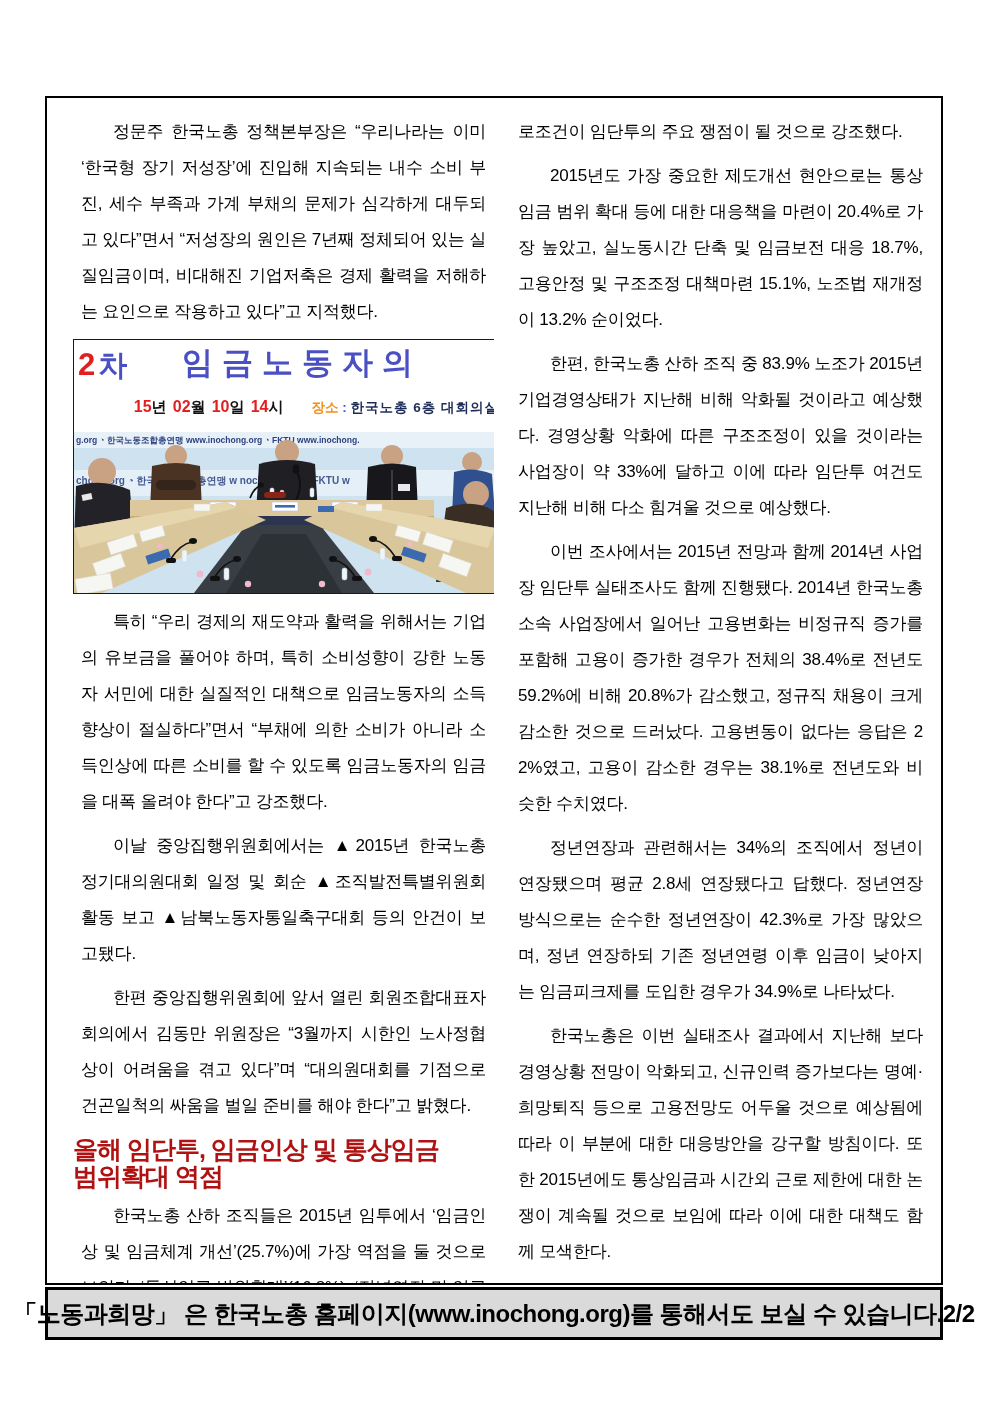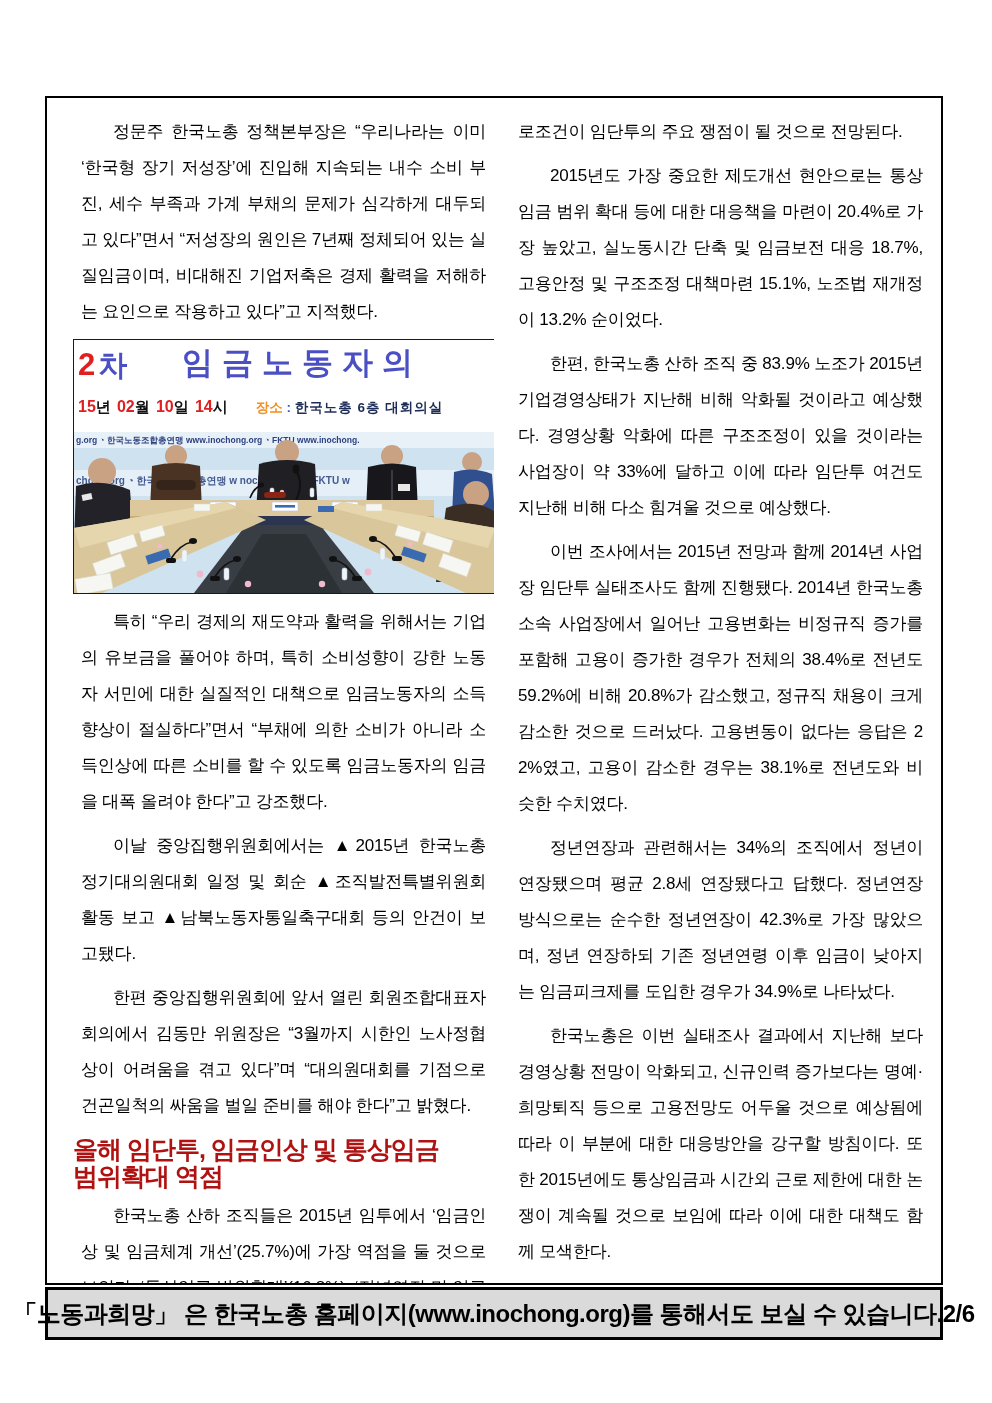--- a/index.html
+++ b/index.html
@@ -29,21 +29,21 @@
   
   .photo{margin:9px 0 10px 0;width:423px;border:1px solid #1a1a1a;box-sizing:border-box;background:#e5e5e5;}
   .photo-banner{position:relative;height:92px;background:#ffffff;overflow:hidden;}
   .session{position:absolute;left:4px;top:6px;font-weight:900;}
   .session .num{color:#e02020;font-size:31px;}
   .session .suffix{color:#4a4fc4;font-size:29px;margin-left:3px;}
   .banner-title{
     position:absolute;left:108px;top:2px;color:#4a4fc4;font-size:31px;
     font-weight:900;letter-spacing:9px;white-space:nowrap;
   }
-  .banner-row2{position:absolute;left:4px;top:58px;width:100%;white-space:nowrap;font-weight:bold;}
+  .banner-row2{position:absolute;left:4px;top:58px;width:100%;white-space:nowrap;font-weight:bold;text-align:right;}
   .d-red{color:#e02020;font-size:16px;font-weight:900;}
   .d-blk{color:#111;font-size:15px;font-weight:900;margin-right:2px;}
   .loc{margin-left:26px;}
   .loc-label{color:#f09024;font-size:13.5px;font-weight:900;}
   .loc-colon{color:#3a57c8;font-size:13.5px;font-weight:900;}
   .loc-text{color:#1d2c56;font-size:13.5px;font-weight:900;letter-spacing:1px;}
   .photo-scene{display:block;}
 
   
   .wt1{font-size:8.5px;font-weight:bold;fill:#2c4280;}
@@ -208,28 +208,28 @@
         </figure>
 
         <p class="para indent">특히 “우리 경제의 재도약과 활력을 위해서는 기업의 유보금을 풀어야 하며, 특히 소비성향이 강한 노동자 서민에 대한 실질적인 대책으로 임금노동자의 소득향상이 절실하다”면서 “부채에 의한 소비가 아니라 소득인상에 따른 소비를 할 수 있도록 임금노동자의 임금을 대폭 올려야 한다”고 강조했다.</p>
         <p class="para indent">이날 중앙집행위원회에서는 ▲2015년 한국노총 정기대의원대회 일정 및 회순 ▲조직발전특별위원회 활동 보고 ▲남북노동자통일축구대회 등의 안건이 보고됐다.</p>
         <p class="para indent">한편 중앙집행위원회에 앞서 열린 회원조합대표자회의에서 김동만 위원장은 “3월까지 시한인 노사정협상이 어려움을 겪고 있다”며 “대의원대회를 기점으로 건곤일척의 싸움을 벌일 준비를 해야 한다”고 밝혔다.</p>
         <h2 class="headline">올해 임단투, 임금인상 및 통상임금 범위확대 역점</h2>
         <p class="para indent">한국노총 산하 조직들은 2015년 임투에서 ‘임금인상 및 임금체계 개선’(25.7%)에 가장 역점을 둘 것으로 보인다. ‘통상임금 범위확대’(16.8%), ‘정년연장 및 임금·근로조건 변경’(13.8%)가 그 뒤를 이어 2015년도에도 임금, 통상임금, 근</p>
       </div>
 
       <div class="col">
-        <p class="para">로조건이 임단투의 주요 쟁점이 될 것으로 전망된다.</p>
+        <p class="para">로조건이 임단투의 주요 쟁점이 될 것으로 강조했다.</p>
         <p class="para indent">2015년도 가장 중요한 제도개선 현안으로는 통상임금 범위 확대 등에 대한 대응책을 마련이 20.4%로 가장 높았고, 실노동시간 단축 및 임금보전 대응 18.7%, 고용안정 및 구조조정 대책마련 15.1%, 노조법 재개정이 13.2% 순이었다.</p>
         <p class="para indent">한편, 한국노총 산하 조직 중 83.9% 노조가 2015년 기업경영상태가 지난해 비해 악화될 것이라고 예상했다. 경영상황 악화에 따른 구조조정이 있을 것이라는 사업장이 약 33%에 달하고 이에 따라 임단투 여건도 지난해 비해 다소 힘겨울 것으로 예상했다.</p>
         <p class="para indent">이번 조사에서는 2015년 전망과 함께 2014년 사업장 임단투 실태조사도 함께 진행됐다. 2014년 한국노총 소속 사업장에서 일어난 고용변화는 비정규직 증가를 포함해 고용이 증가한 경우가 전체의 38.4%로 전년도 59.2%에 비해 20.8%가 감소했고, 정규직 채용이 크게 감소한 것으로 드러났다. 고용변동이 없다는 응답은 22%였고, 고용이 감소한 경우는 38.1%로 전년도와 비슷한 수치였다.</p>
         <p class="para indent">정년연장과 관련해서는 34%의 조직에서 정년이 연장됐으며 평균 2.8세 연장됐다고 답했다. 정년연장 방식으로는 순수한 정년연장이 42.3%로 가장 많았으며, 정년 연장하되 기존 정년연령 이후 임금이 낮아지는 임금피크제를 도입한 경우가 34.9%로 나타났다.</p>
         <p class="para indent">한국노총은 이번 실태조사 결과에서 지난해 보다 경영상황 전망이 악화되고, 신규인력 증가보다는 명예·희망퇴직 등으로 고용전망도 어두울 것으로 예상됨에 따라 이 부분에 대한 대응방안을 강구할 방침이다. 또한 2015년에도 통상임금과 시간외 근로 제한에 대한 논쟁이 계속될 것으로 보임에 따라 이에 대한 대책도 함께 모색한다.</p>
       </div>
 
     </div>
   </div>
 
   <div class="footer-bar">
-    <span>「노동과희망」 은 한국노총 홈페이지(www.inochong.org)를 통해서도 보실 수 있습니다.2/6</span>
+    <span>「노동과희망」 은 한국노총 홈페이지(www.inochong.org)를 통해서도 보실 수 있습니다.2/2</span>
   </div>
 
 </div>
 
 </body></html>

